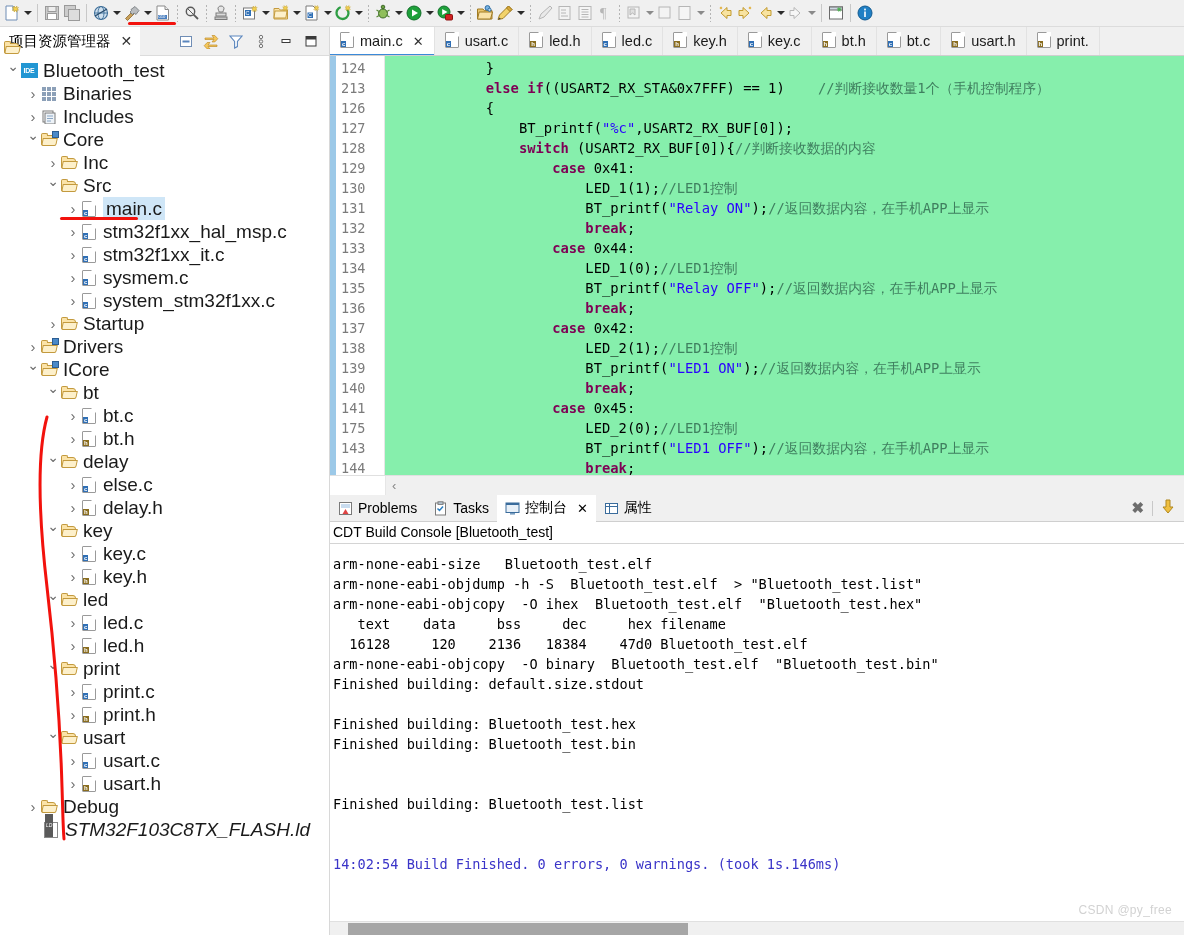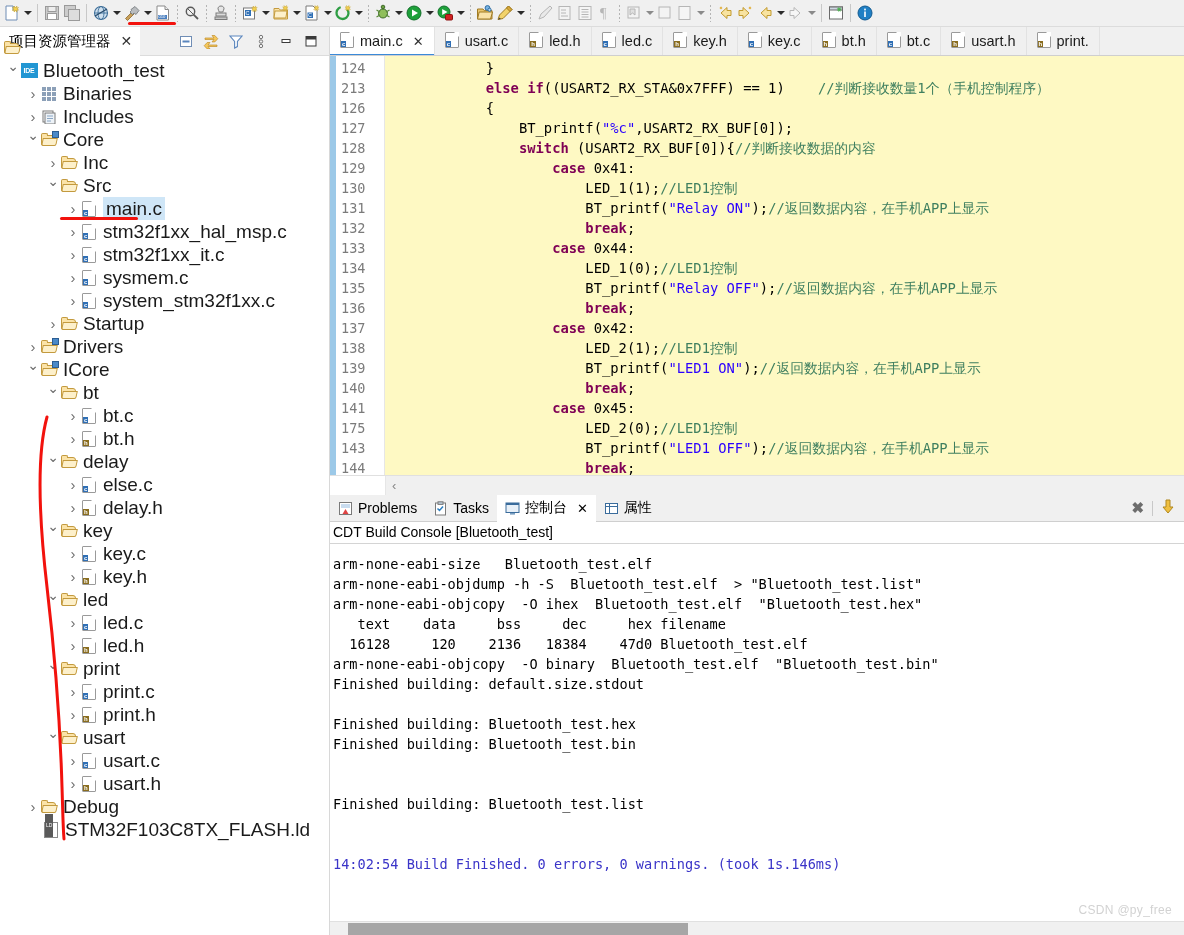--- a/index.html
+++ b/index.html
@@ -190,21 +190,21 @@
   }
   .etab.active { background: #ffffff; }
   .etab.active::after {
     content:""; position:absolute; left:0; right:0; bottom:-1px; height:2px; background:#3b8ad9;
   }
   .etab .x { margin-left: 4px; color: #333; font-size: 13px; }
 
   .code-wrap {
     position: relative;
     height: 419px;
-    background: #fef9c3;
+    background: #86efac;
     overflow: hidden;
   }
   .gutter-bar {
     position: absolute; left: 0; top: 0; width: 6px; height: 100%;
     background: #9cc9e8;
   }
   .linenos {
     position: absolute; left: 6px; top: 0; width: 49px; height: 100%;
     background: #ffffff;
     border-right: 1px solid #e6e6e6;
@@ -953,21 +953,21 @@
           <span class="twisty" style="font-size: 15px;">›</span>
           <span class="ficon">
             <span class="folder">
               <span class="back"></span>
               <span class="tab"></span>
               <span class="front"></span>
             </span>
           </span>
           <span class="lbl">Debug</span>
         </div>
-        <div class="row" style="padding-left: 28px;">
+        <div class="row" style="padding-left: 28px; font-style: italic;">
           <span class="twisty"></span>
           <span class="ficon">
             <span class="ld-badge">
               <span class="t">LD</span>
             </span>
           </span>
           <span class="lbl">STM32F103C8TX_FLASH.ld</span>
         </div>
         <div style="position: absolute; left: 60px; width: 78px; height: 3px; background: rgb(242, 18, 13); border-radius: 2px; top: 161px;"></div>
       </div>

